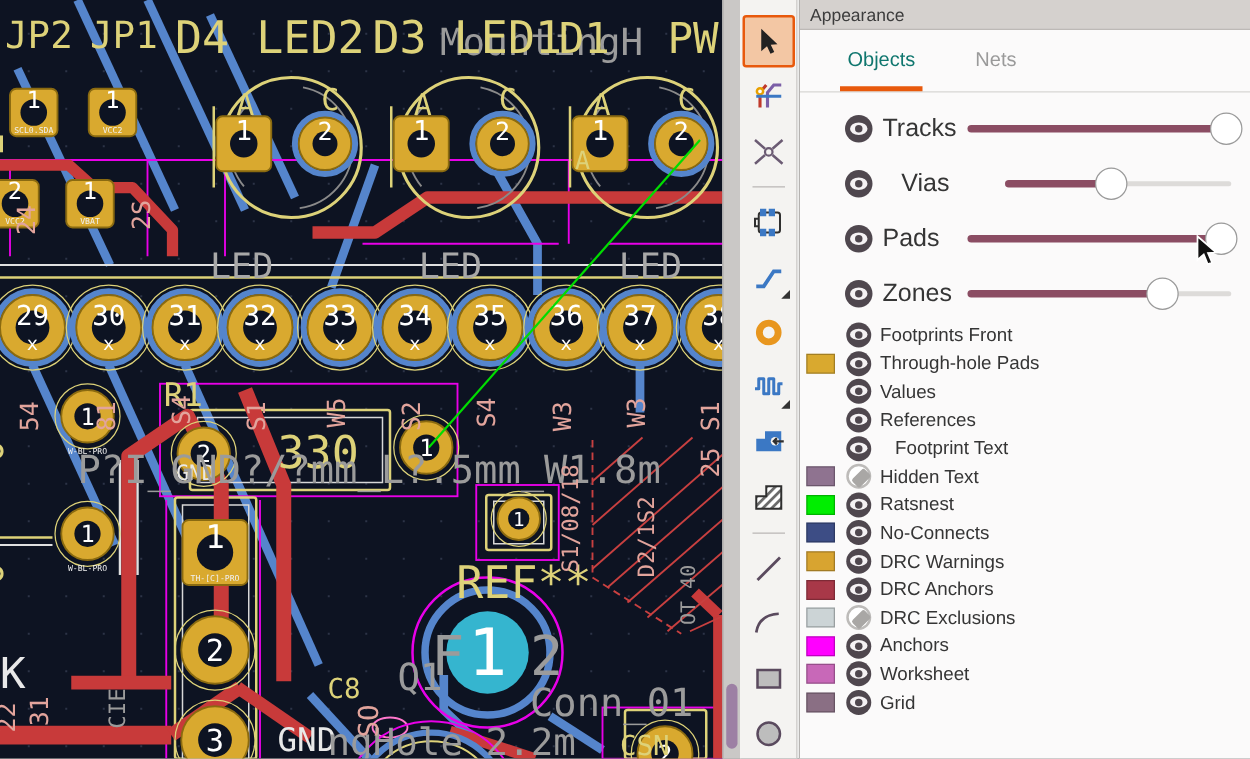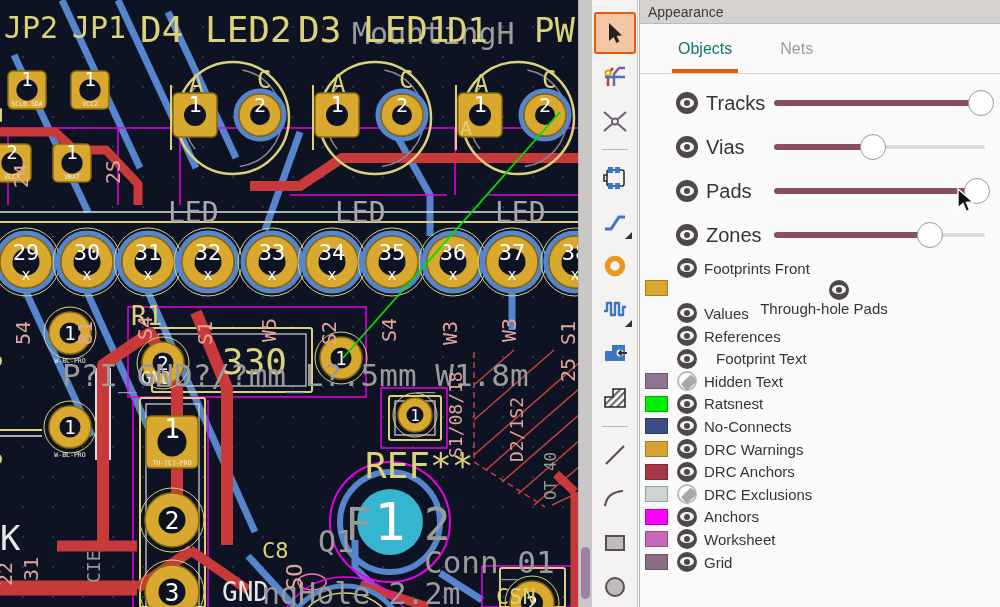--- a/index.html
+++ b/index.html
@@ -487,21 +487,21 @@
     <div id="sliders">
         <div class="srow" style="top: 88px;">
           <div class="eye"></div>
           <div class="lbl">Tracks</div>
           <div class="slider">
             <div class="trk"></div>
             <div class="fill" style="width:98%;background:#8b4d63"></div>
             <div class="hnd" style="left:calc(98% - 13px)"></div>
           </div>
         </div>
-        <div class="srow" style="top: 132px;">
+        <div class="srow" style="top: 132px; gap: 15px;">
           <div class="eye"></div>
           <div class="lbl">Vias</div>
           <div class="slider">
             <div class="trk"></div>
             <div class="fill" style="width:47%;background:#8b4d63"></div>
             <div class="hnd" style="left:calc(47% - 13px)"></div>
           </div>
         </div>
         <div class="srow" style="top: 176px;">
           <div class="eye"></div>
@@ -520,21 +520,21 @@
             <div class="fill" style="width:74%;background:#8b4d63"></div>
             <div class="hnd" style="left:calc(74% - 13px)"></div>
           </div>
         </div>
       </div>
     <div id="items">
         <div class="irow" style="position: relative;">
           <div class="eye"></div>
           <div class="ilbl">Footprints Front</div>
         </div>
-        <div class="irow" style="position: relative; flex-direction: column;">
+        <div class="irow" style="position: relative;">
           <div class="swatch" style="background: rgb(217, 169, 47);"></div>
           <div class="eye"></div>
           <div class="ilbl">Through-hole Pads</div>
         </div>
         <div class="irow" style="position: relative;">
           <div class="eye"></div>
           <div class="ilbl">Values</div>
         </div>
         <div class="irow" style="position: relative;">
           <div class="eye"></div>

